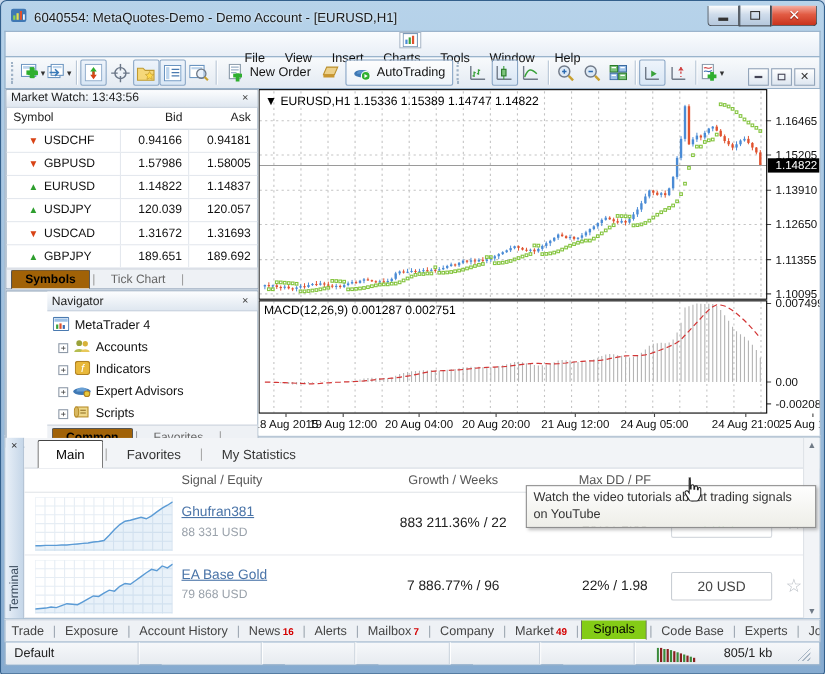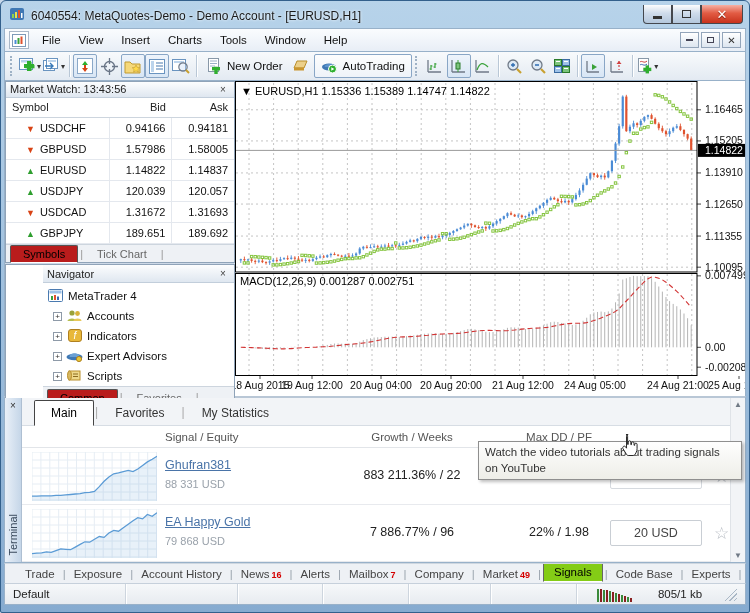--- a/index.html
+++ b/index.html
@@ -13,21 +13,21 @@
   .winbtns{display:flex;margin-top:-3px;}
   .winbtn{width:29px;height:19px;border:1px solid #44474d;border-top:none;display:flex;align-items:center;justify-content:center;
     background:linear-gradient(#fdfdfd,#cfdceb 45%,#b4c7dc);}
   .winbtn.min{border-radius:0 0 0 4px;}
   .winbtn.cls{width:42px;background:linear-gradient(#f5b0a4,#e25c44 45%,#c8321c);border-radius:0 0 4px 0;}
   .glyph-min{width:9px;height:3px;background:#333;margin-top:6px;}
   .glyph-max{width:9px;height:8px;border:1.5px solid #333;}
   .glyph-x{color:#fff;font-size:13px;font-weight:bold;text-shadow:0 1px 1px #7c1d10;}
   
   .menubar{height:23px;margin:0 3px;background:linear-gradient(#fafcfe,#e8eef6);border:1px solid #98b1c9;border-bottom:none;
-    display:flex;align-items:center;padding:0 4px;}
+    display:flex;align-items:center;padding:0 4px;flex-direction:column;}
   .menuicon{width:20px;height:18px;border:1px solid #aab8c8;background:#fff;display:flex;align-items:center;justify-content:center;margin-right:4px;}
   .menuitem{font-size:11.5px;color:#111;padding:3px 9px;}
   .mdibtns{margin-left:auto;display:flex;gap:2px;}
   .mdibtn{width:19px;height:16px;border:1px solid #93a5ba;background:linear-gradient(#fff,#dde6f0);display:flex;align-items:center;justify-content:center;color:#333;font-size:10px;}
   
   .toolbar{height:30px;margin:0 3px;background:linear-gradient(#f8fafc,#e3eaf2);border:1px solid #98b1c9;display:flex;align-items:center;padding:0 2px;overflow:hidden;}
   .tgrip{width:5px;height:20px;border-left:2px dotted #9fb2c6;margin:0 3px;}
   .tbtn{width:24px;height:24px;display:flex;align-items:center;justify-content:center;border:1px solid transparent;border-radius:2px;position:relative;}
   .tbtn.on{background:linear-gradient(#eef4fb,#d8e6f5);border-color:#89a6c6;}
   .tbtn.txt{width:auto;padding:0 6px;font-size:11.5px;color:#111;gap:4px;}
@@ -45,21 +45,21 @@
   table.mw{border-collapse:collapse;width:100%;font-size:11px;}
   table.mw th{font-weight:normal;text-align:left;color:#222;border-bottom:1px solid #cdd5de;height:20px;padding:0 6px;}
   table.mw th.num,table.mw td.num{text-align:right;}
   table.mw td{height:21px;border-bottom:1px solid #e4e8ee;border-left:1px solid #e4e8ee;padding:0 6px;color:#111;}
   table.mw td:first-child{border-left:none;padding-left:20px;}
   td.up{color:#0000cc;} td.dn{color:#cc0000;}
   .arr{font-size:9px;margin-right:5px;}
   .arr.u{color:#2e9e2e;} .arr.d{color:#d84315;}
   .ptabs{margin-top:auto;height:20px;display:flex;align-items:flex-end;background:#eef1f5;border-top:1px solid #cdd5de;padding-left:4px;font-size:11px;}
   .ptab{padding:2px 12px;color:#666;}
-  .ptab.active{background:#b91c1c;border:1px solid #555;border-bottom:1px solid #fff;color:#000;margin-bottom:-1px;border-radius:2px 2px 0 0;}
+  .ptab.active{background:#a16207;border:1px solid #555;border-bottom:1px solid #fff;color:#000;margin-bottom:-1px;border-radius:2px 2px 0 0;font-weight:bold;}
   .ptab-sep{color:#999;align-self:center;margin:0 2px;}
   
   .tree{font-size:11.5px;color:#111;padding:3px 0 0 4px;flex:1;}
   .trow{display:flex;align-items:center;height:20px;}
   .texp{width:9px;height:9px;border:1px solid #8e9aa8;background:#fff;font-size:8px;line-height:7px;text-align:center;color:#333;margin:0 4px 0 6px;}
   .ticon{width:17px;text-align:center;margin-right:4px;}
   
   .chartwrap{flex:1;background:#fff;position:relative;}
   
   .terminal{height:167px;margin:0 3px;background:#fff;border:1px solid #98b1c9;border-top:2px solid #b9c7d6;display:flex;}
@@ -79,21 +79,21 @@
   .signame{position:absolute;left:143px;top:10px;font-size:12.5px;}
   .signame a{color:#4a74a8;text-decoration:underline;}
   .sigeq{position:absolute;left:143px;top:30px;font-size:11px;color:#9aa2ab;}
   .sigval{position:absolute;font-size:12.5px;color:#222;text-align:center;width:160px;}
   .sigbtn{position:absolute;left:588px;width:92px;height:26px;border:1px solid #c9ced4;border-radius:2px;display:flex;align-items:center;justify-content:center;font-size:12.5px;color:#444;background:#fff;}
   .sigbtn.free{color:#44b04a;border-color:#d6dadf;}
   .sigstar{position:absolute;left:692px;font-size:17px;color:#b9bec5;}
   .sbar{position:absolute;right:0;top:0;bottom:0;width:15px;background:#f2f4f7;border-left:1px solid #dfe3e8;display:flex;flex-direction:column;justify-content:space-between;align-items:center;padding:2px 0;color:#707a86;font-size:8px;}
   
   .bottomtabs{height:20px;margin:0 3px;background:#eef1f5;border-left:1px solid #98b1c9;border-right:1px solid #98b1c9;border-top:1px solid #cfd7e0;
-    display:flex;align-items:center;padding-left:14px;font-size:11.5px;white-space:nowrap;overflow:hidden;}
+    display:flex;align-items:center;padding-left:14px;font-size:11.5px;white-space:nowrap;overflow:hidden;justify-content:center;}
   .btab{color:#444;padding:2px 6px;}
   .btab .badge{color:#d40000;font-size:9px;font-weight:bold;margin-left:2px;}
   .btab.active{background:#84cc16;border:1px solid #666;border-bottom-color:#fff;border-radius:2px 2px 0 0;padding:3px 10px;margin-top:-4px;color:#000;}
   .bsep{color:#9aa4ae;margin:0 2px;}
   
   .statusbar{height:22px;margin:0 3px;background:linear-gradient(#f6f8fa,#e7ebf0);border:1px solid #98b1c9;border-top:1px solid #c6d0db;display:flex;align-items:center;font-size:11.5px;color:#222;gap:20px;}
   .scell{height:100%;display:flex;align-items:center;padding:0 8px;border-right:1px solid #cdd5de;box-shadow:1px 0 0 #fff;}
   .straffic{margin-left:auto;display:flex;align-items:center;gap:8px;padding-right:6px;}
   .grip{width:14px;height:14px;margin-right:2px;
     background:repeating-linear-gradient(135deg,transparent,transparent 2px,#aab8c6 2px,#aab8c6 3px);clip-path:polygon(100% 0,100% 100%,0 100%);}
@@ -1104,21 +1104,21 @@
                 <line x1="0" x2="125" y1="0" y2="0" stroke="#e6edf4"></line>
                 <line x1="0" x2="125" y1="8" y2="8" stroke="#e6edf4"></line>
                 <line x1="0" x2="125" y1="16" y2="16" stroke="#e6edf4"></line>
                 <line x1="0" x2="125" y1="24" y2="24" stroke="#e6edf4"></line>
                 <line x1="0" x2="125" y1="32" y2="32" stroke="#e6edf4"></line>
                 <line x1="0" x2="125" y1="40" y2="40" stroke="#e6edf4"></line>
                 <line x1="0" x2="125" y1="48" y2="48" stroke="#e6edf4"></line>
                 <path d="M0,49 L0.0,44.7 L4.8,44.2 L9.6,43.8 L14.4,42.9 L19.2,43.4 L24.0,41.6 L28.8,39.8 L33.7,40.3 L38.5,40.7 L43.3,38.1 L48.1,35.4 L52.9,32.8 L57.7,33.2 L62.5,30.2 L67.3,27.5 L72.1,28.4 L76.9,24.0 L81.7,21.4 L86.5,22.2 L91.3,18.7 L96.2,15.2 L101.0,11.7 L105.8,8.6 L110.6,9.9 L115.4,5.5 L120.2,7.3 L125.0,3.8 L125,49 Z" fill="rgba(90,155,210,0.14)"></path>
                 <path d="M0.0,44.7 L4.8,44.2 L9.6,43.8 L14.4,42.9 L19.2,43.4 L24.0,41.6 L28.8,39.8 L33.7,40.3 L38.5,40.7 L43.3,38.1 L48.1,35.4 L52.9,32.8 L57.7,33.2 L62.5,30.2 L67.3,27.5 L72.1,28.4 L76.9,24.0 L81.7,21.4 L86.5,22.2 L91.3,18.7 L96.2,15.2 L101.0,11.7 L105.8,8.6 L110.6,9.9 L115.4,5.5 L120.2,7.3 L125.0,3.8 " fill="none" stroke="#5b9bd5" stroke-width="1.3"></path>
               </svg></div>
-            <div class="signame"><a href="#">EA Happy Gold</a></div>
+            <div class="signame"><a href="#">EA Base Gold</a></div>
             <div class="sigeq">79 868 USD</div>
             <div class="sigval" style="left: 310px; top: 20px;">7 886.77% / 96</div>
             <div class="sigval" style="left: 457px; top: 20px;">22% / 1.98</div>
             <div class="sigbtn" style="top: 15px;">20 USD</div>
             <div class="sigstar" style="top: 18px;">☆</div>
           </div>
         </div>
       <div class="sbar">
         <span>▲</span>
         <span>▼</span>

